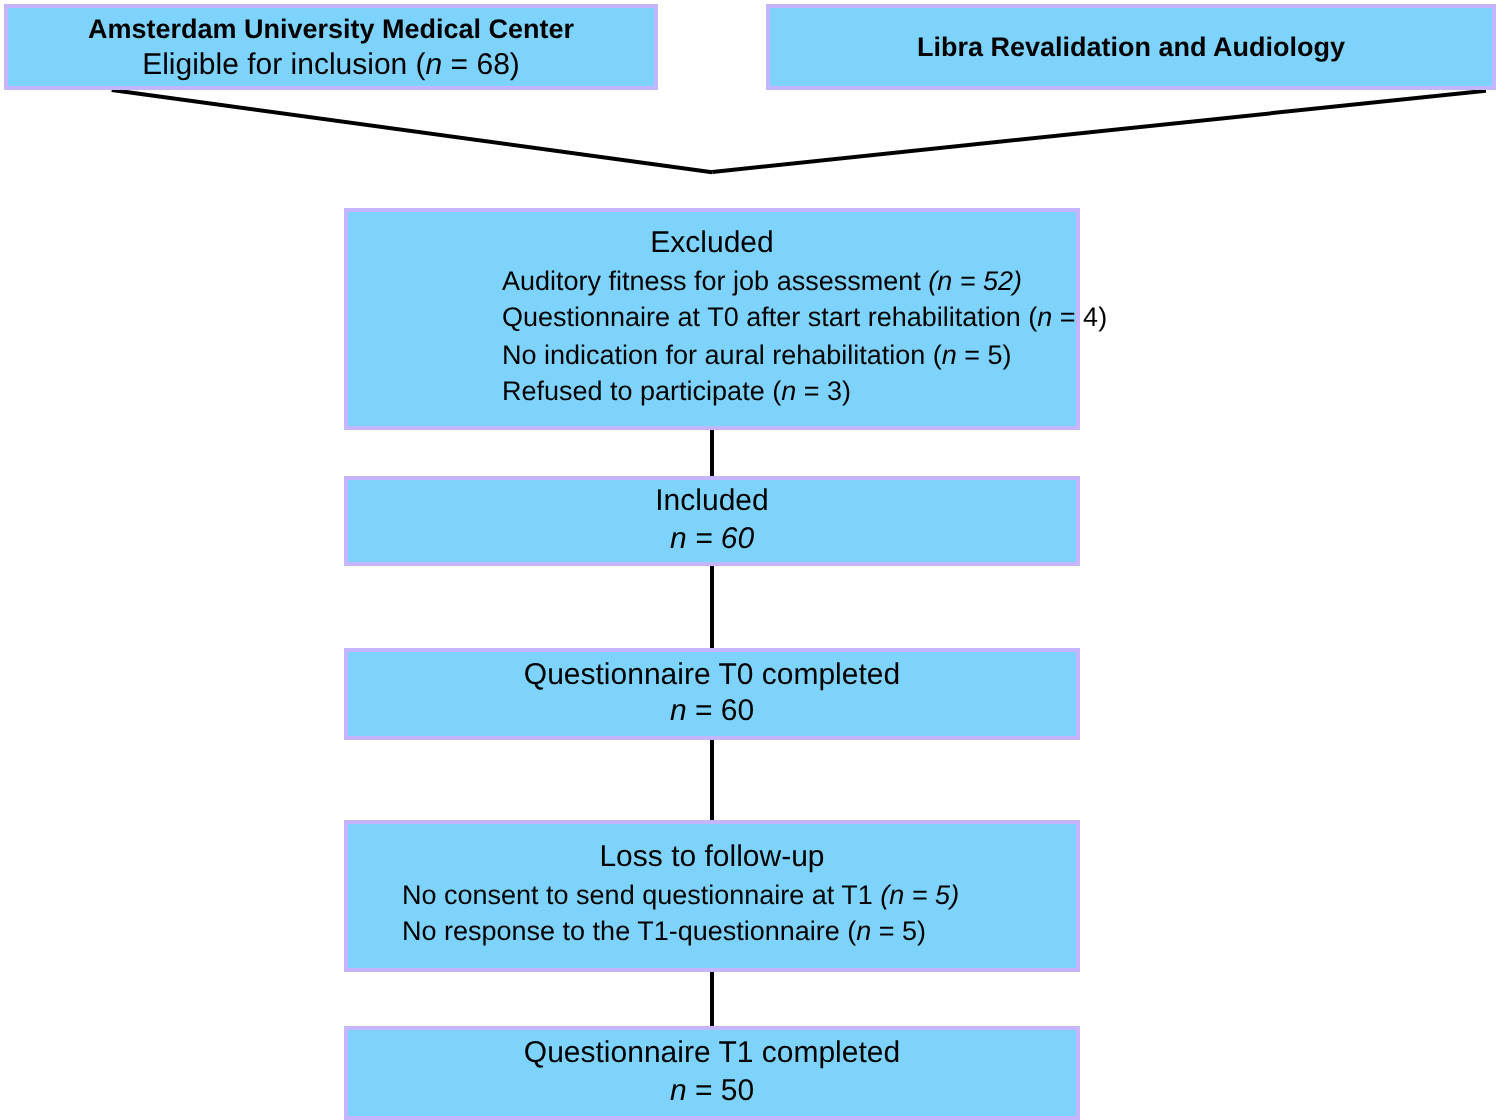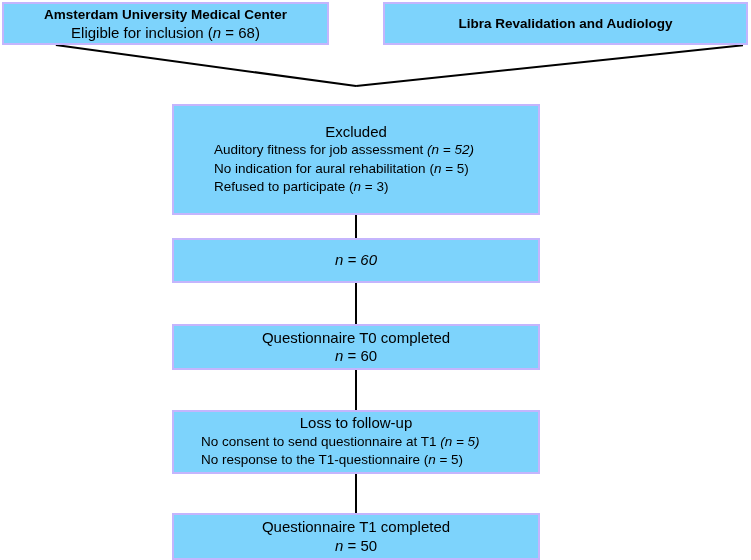--- a/index.html
+++ b/index.html
@@ -44,21 +44,21 @@
   }
   .title-bold {
     font-weight: bold;
     font-size: 13.5px;
     line-height: 19px;
     text-align: center;
     white-space: nowrap;
   }
   .it { font-style: italic; }
   .detail-block {
-    padding-left: 40px;
+    padding-left: 77px;
   }
   .detail-block-loss {
     padding-left: 27px;
   }
   .connector {
     position: absolute;
     background: #000000;
     z-index: 1;
   }
   .vline {
@@ -99,43 +99,45 @@
   </div>
 
   <div class="box" style="left:172px; top:85px; width:368px; height:111px;margin-top:19px;">
     <div class="box-inner">
       <div class="line-center">Excluded</div>
       <div class="detail-block">
 
         <div class="line-left"><span>Auditory fitness for job assessment </span><span class="it">(n = 52)</span></div>
 
 
+        <div class="line-left"><span>Questionnaire at T0 after start rehabilitation </span>(<span class="it">n</span><span> = 4)</span></div>
 
         <div class="line-left"><span>No indication for aural rehabilitation </span>(<span class="it">n</span><span> = 5)</span></div>
 
         <div class="line-left"><span>Refused to participate </span>(<span class="it">n</span><span> = 3)</span></div>
 
       </div>
     </div>
   </div>
 
   <div class="box" style="left:172px; top:238px; width:368px; height:45px;">
     <div class="box-inner">
+      <div class="line-center">Included</div>
       <div class="line-center it">n = 60</div>
     </div>
   </div>
 
   <div class="box" style="left:172px; top:324px; width:368px; height:46px;">
     <div class="box-inner">
       <div class="line-center">Questionnaire T0 completed</div>
       <div class="line-center"><span class="it">n</span><span> = 60</span></div>
     </div>
   </div>
 
-  <div class="box" style="left:172px; top:410px; width:368px; height:64px;">
+  <div class="box" style="left:172px; top:410px; width:368px; height:76px;">
     <div class="box-inner">
       <div class="line-center">Loss to follow-up</div>
       <div class="detail-block-loss">
 
         <div class="line-left"><span>No consent to send questionnaire at T1 </span><span class="it">(n = 5)</span></div>
 
         <div class="line-left"><span>No response to the T1-questionnaire </span>(<span class="it">n</span><span> = 5)</span></div>
 
       </div>
     </div>

